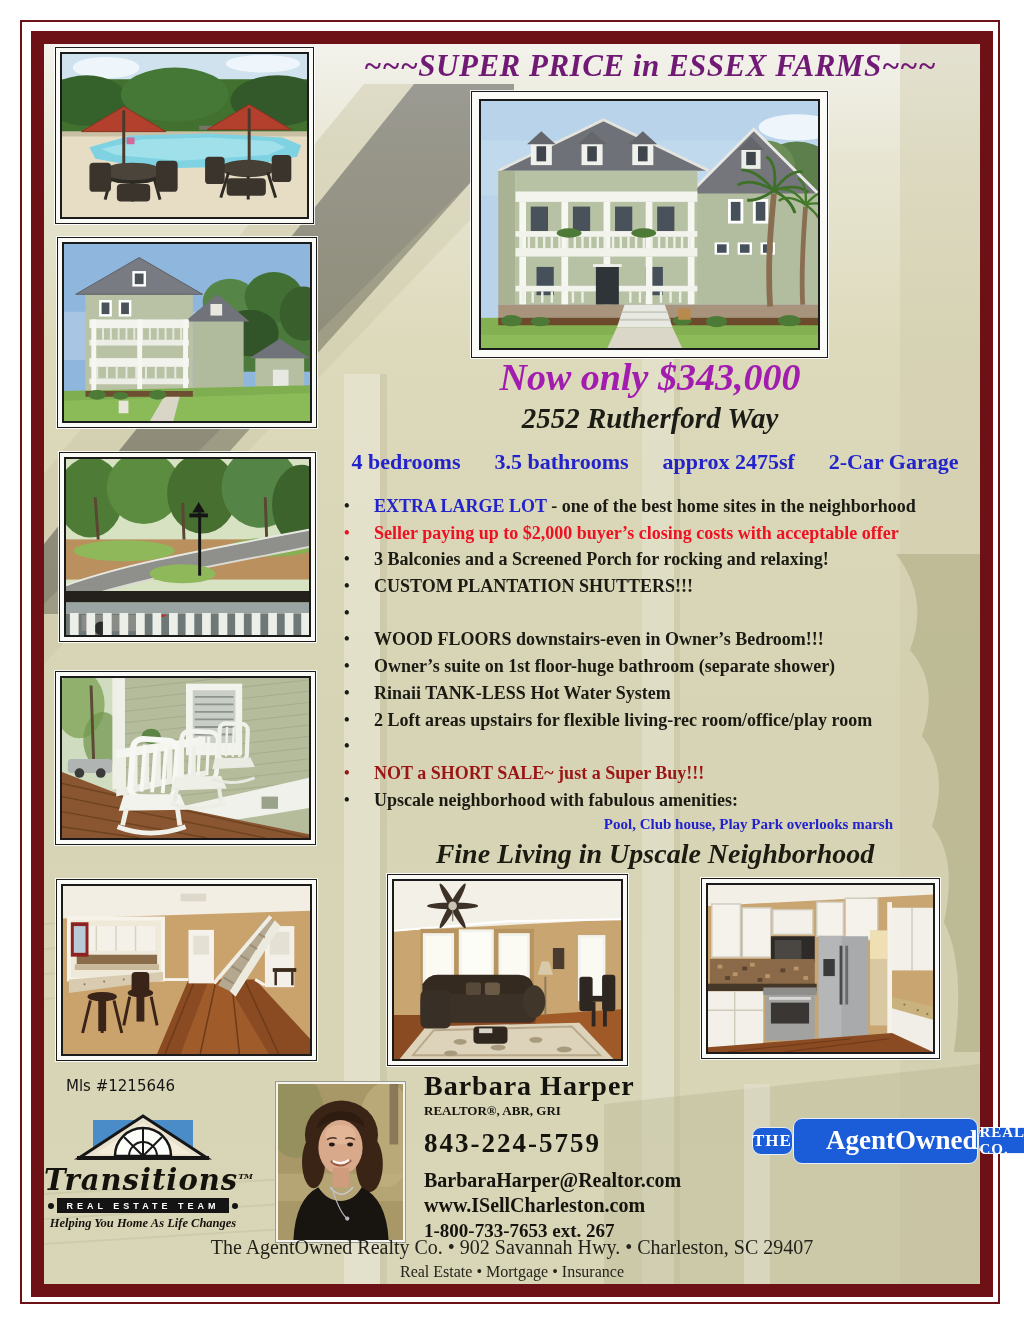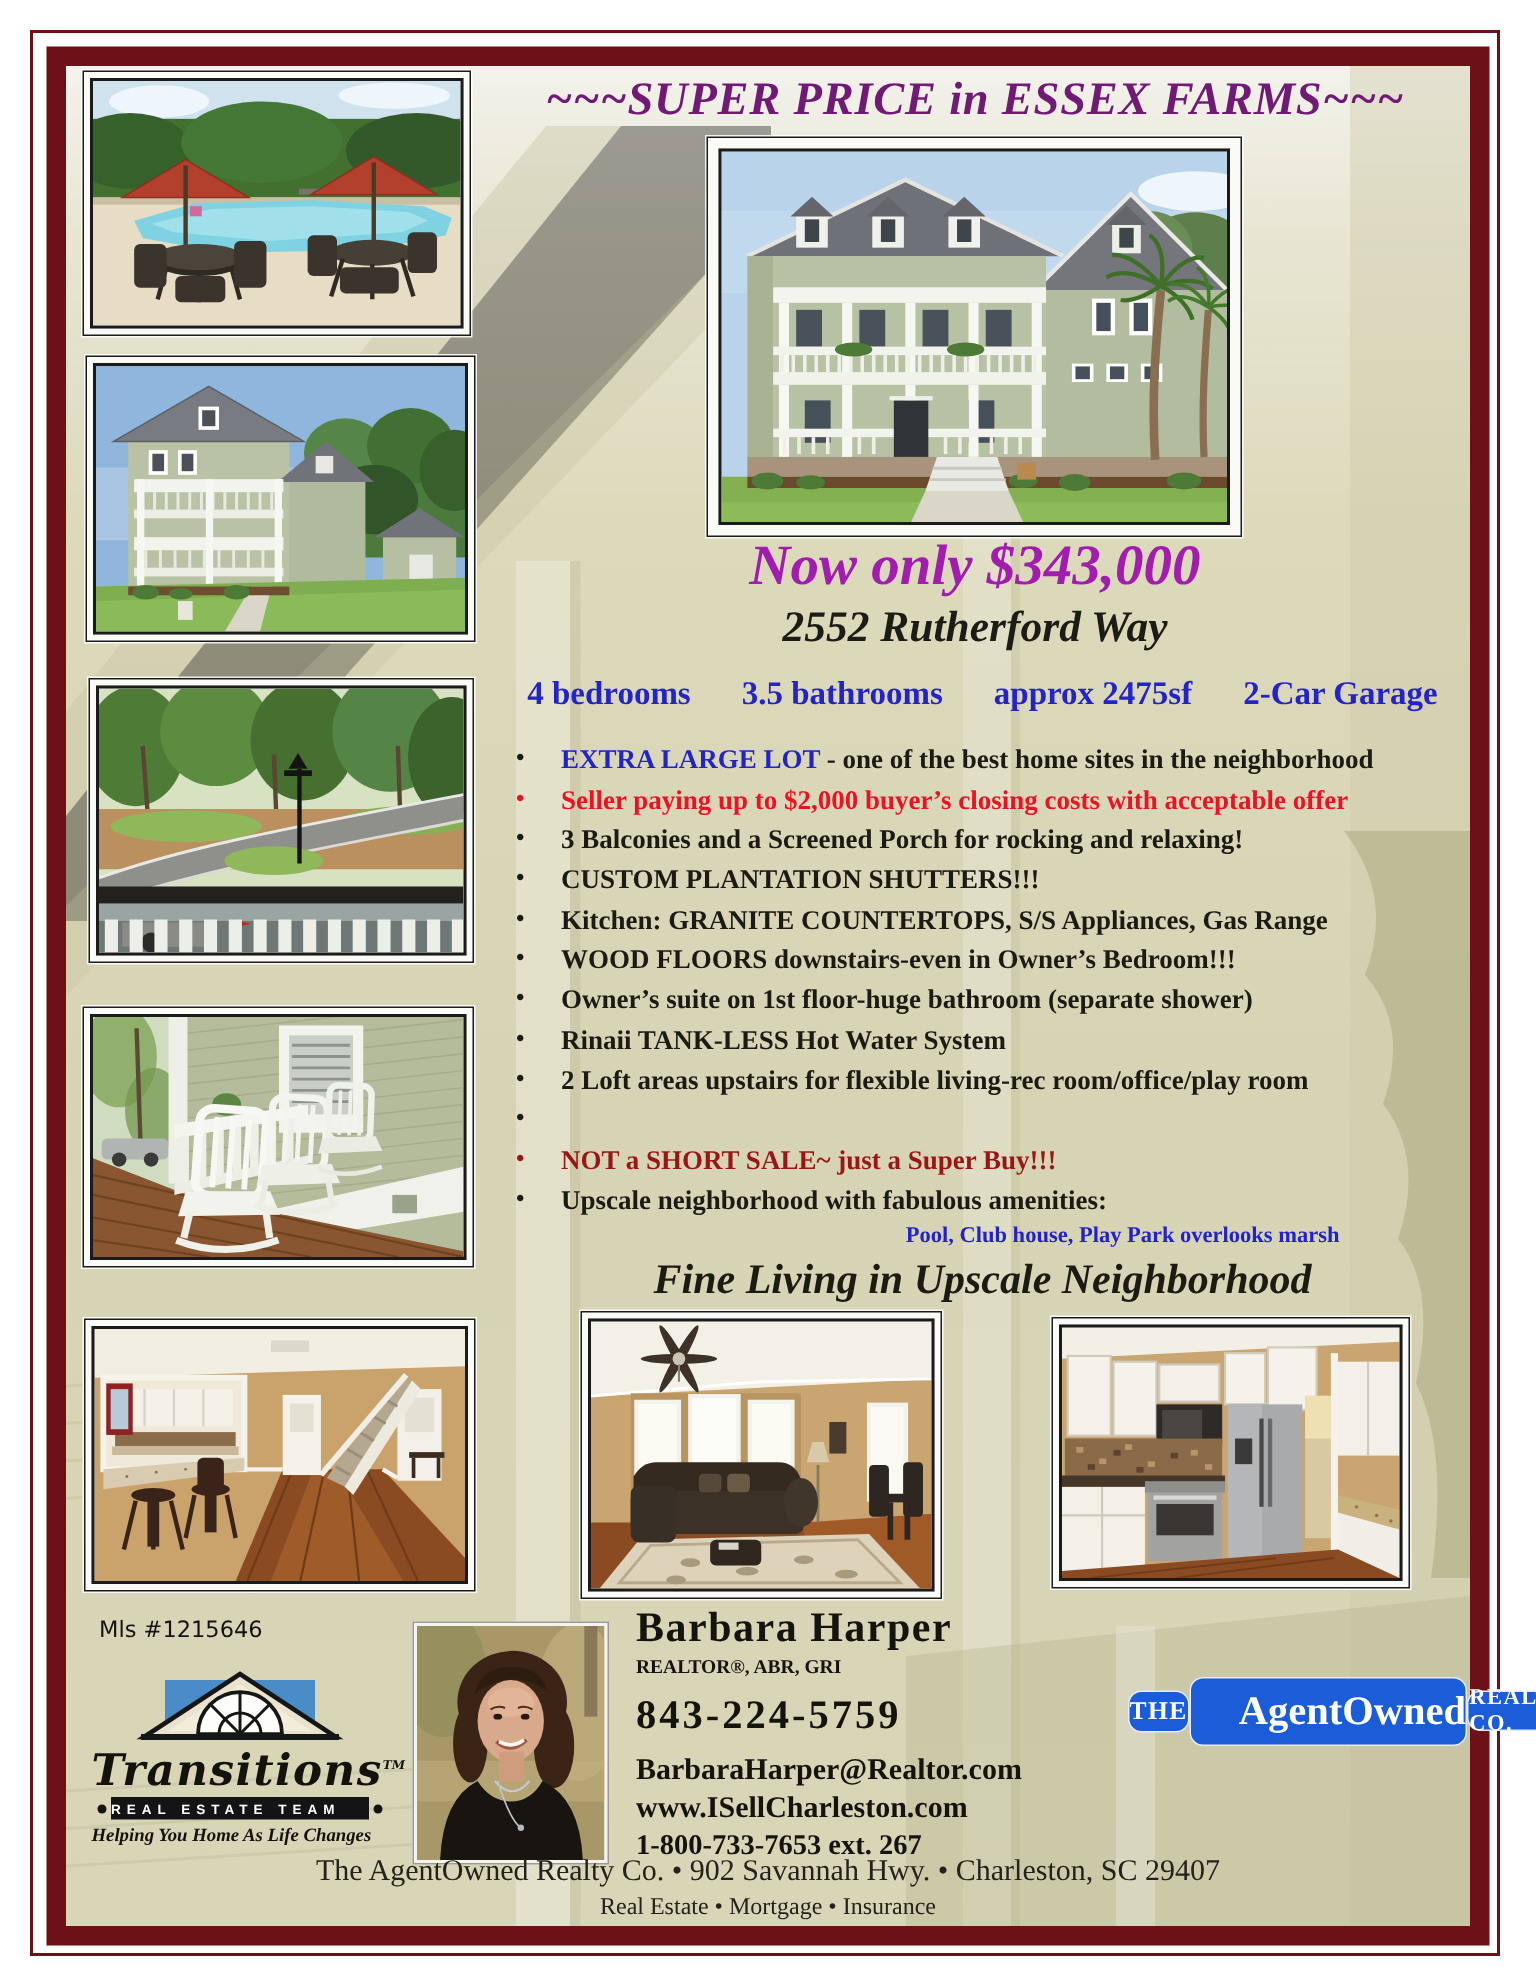--- a/index.html
+++ b/index.html
@@ -47,21 +47,21 @@
             background:#f4f4ee;padding:2px;box-sizing:border-box;}
   .portrait svg{width:100%;height:100%;display:block;}
   .agent{left:424px;top:1070px;width:340px;color:#15130e;}
   .agent .name{font-size:28px;font-weight:bold;letter-spacing:1px;}
   .agent .creds{font-size:13px;font-weight:bold;margin-top:1px;}
   .agent .phone{font-size:27px;font-weight:bold;letter-spacing:2px;margin-top:9px;}
   .agent .email{font-size:20px;font-weight:bold;margin-top:10px;}
   .agent .web{font-size:20px;font-weight:bold;margin-top:2px;}
   .agent .tollfree{font-size:19px;font-weight:bold;margin-top:3px;}
   
-  .translogo{left:61px;top:1110px;width:198px;text-align:left;}
+  .translogo{left:44px;top:1110px;width:198px;text-align:center;}
   .translogo svg.t-house{width:150px;height:56px;display:block;margin:0 auto;}
   .t-name{font-family:"DejaVu Serif",serif;font-style:italic;font-weight:bold;font-size:29px;
           color:#14120c;margin-top:-3px;letter-spacing:1px;}
   .t-name sup{font-size:8px;letter-spacing:0;}
   .t-banner{position:relative;width:172px;margin:1px auto 0;background:#141414;color:#ffffff;
             font-family:"Liberation Sans",sans-serif;font-size:9px;font-weight:bold;
             letter-spacing:4px;padding:3px 0 2px;}
   .t-banner::before,.t-banner::after{content:"";position:absolute;top:50%;margin-top:-3px;
             width:6px;height:6px;background:#141414;border-radius:50%;}
   .t-banner::before{left:-9px;} .t-banner::after{right:-9px;}
@@ -560,21 +560,20 @@
       <li>
           <span class="dot">•</span>
           <span>3 Balconies and a Screened Porch for rocking and relaxing!</span>
         </li>
       <li>
           <span class="dot">•</span>
           <span>CUSTOM PLANTATION SHUTTERS!!!</span>
         </li>
       <li>
           <span class="dot">•</span>
-          <span>Kitchen: GRANITE COUNTERTOPS, S/S Appliances, Gas Range</span>
         </li>
       <li>
           <span class="dot">•</span>
           <span>WOOD FLOORS downstairs-even in Owner’s Bedroom!!!</span>
         </li>
       <li>
           <span class="dot">•</span>
           <span>Owner’s  suite on 1st floor-huge bathroom (separate shower)</span>
         </li>
       <li>

